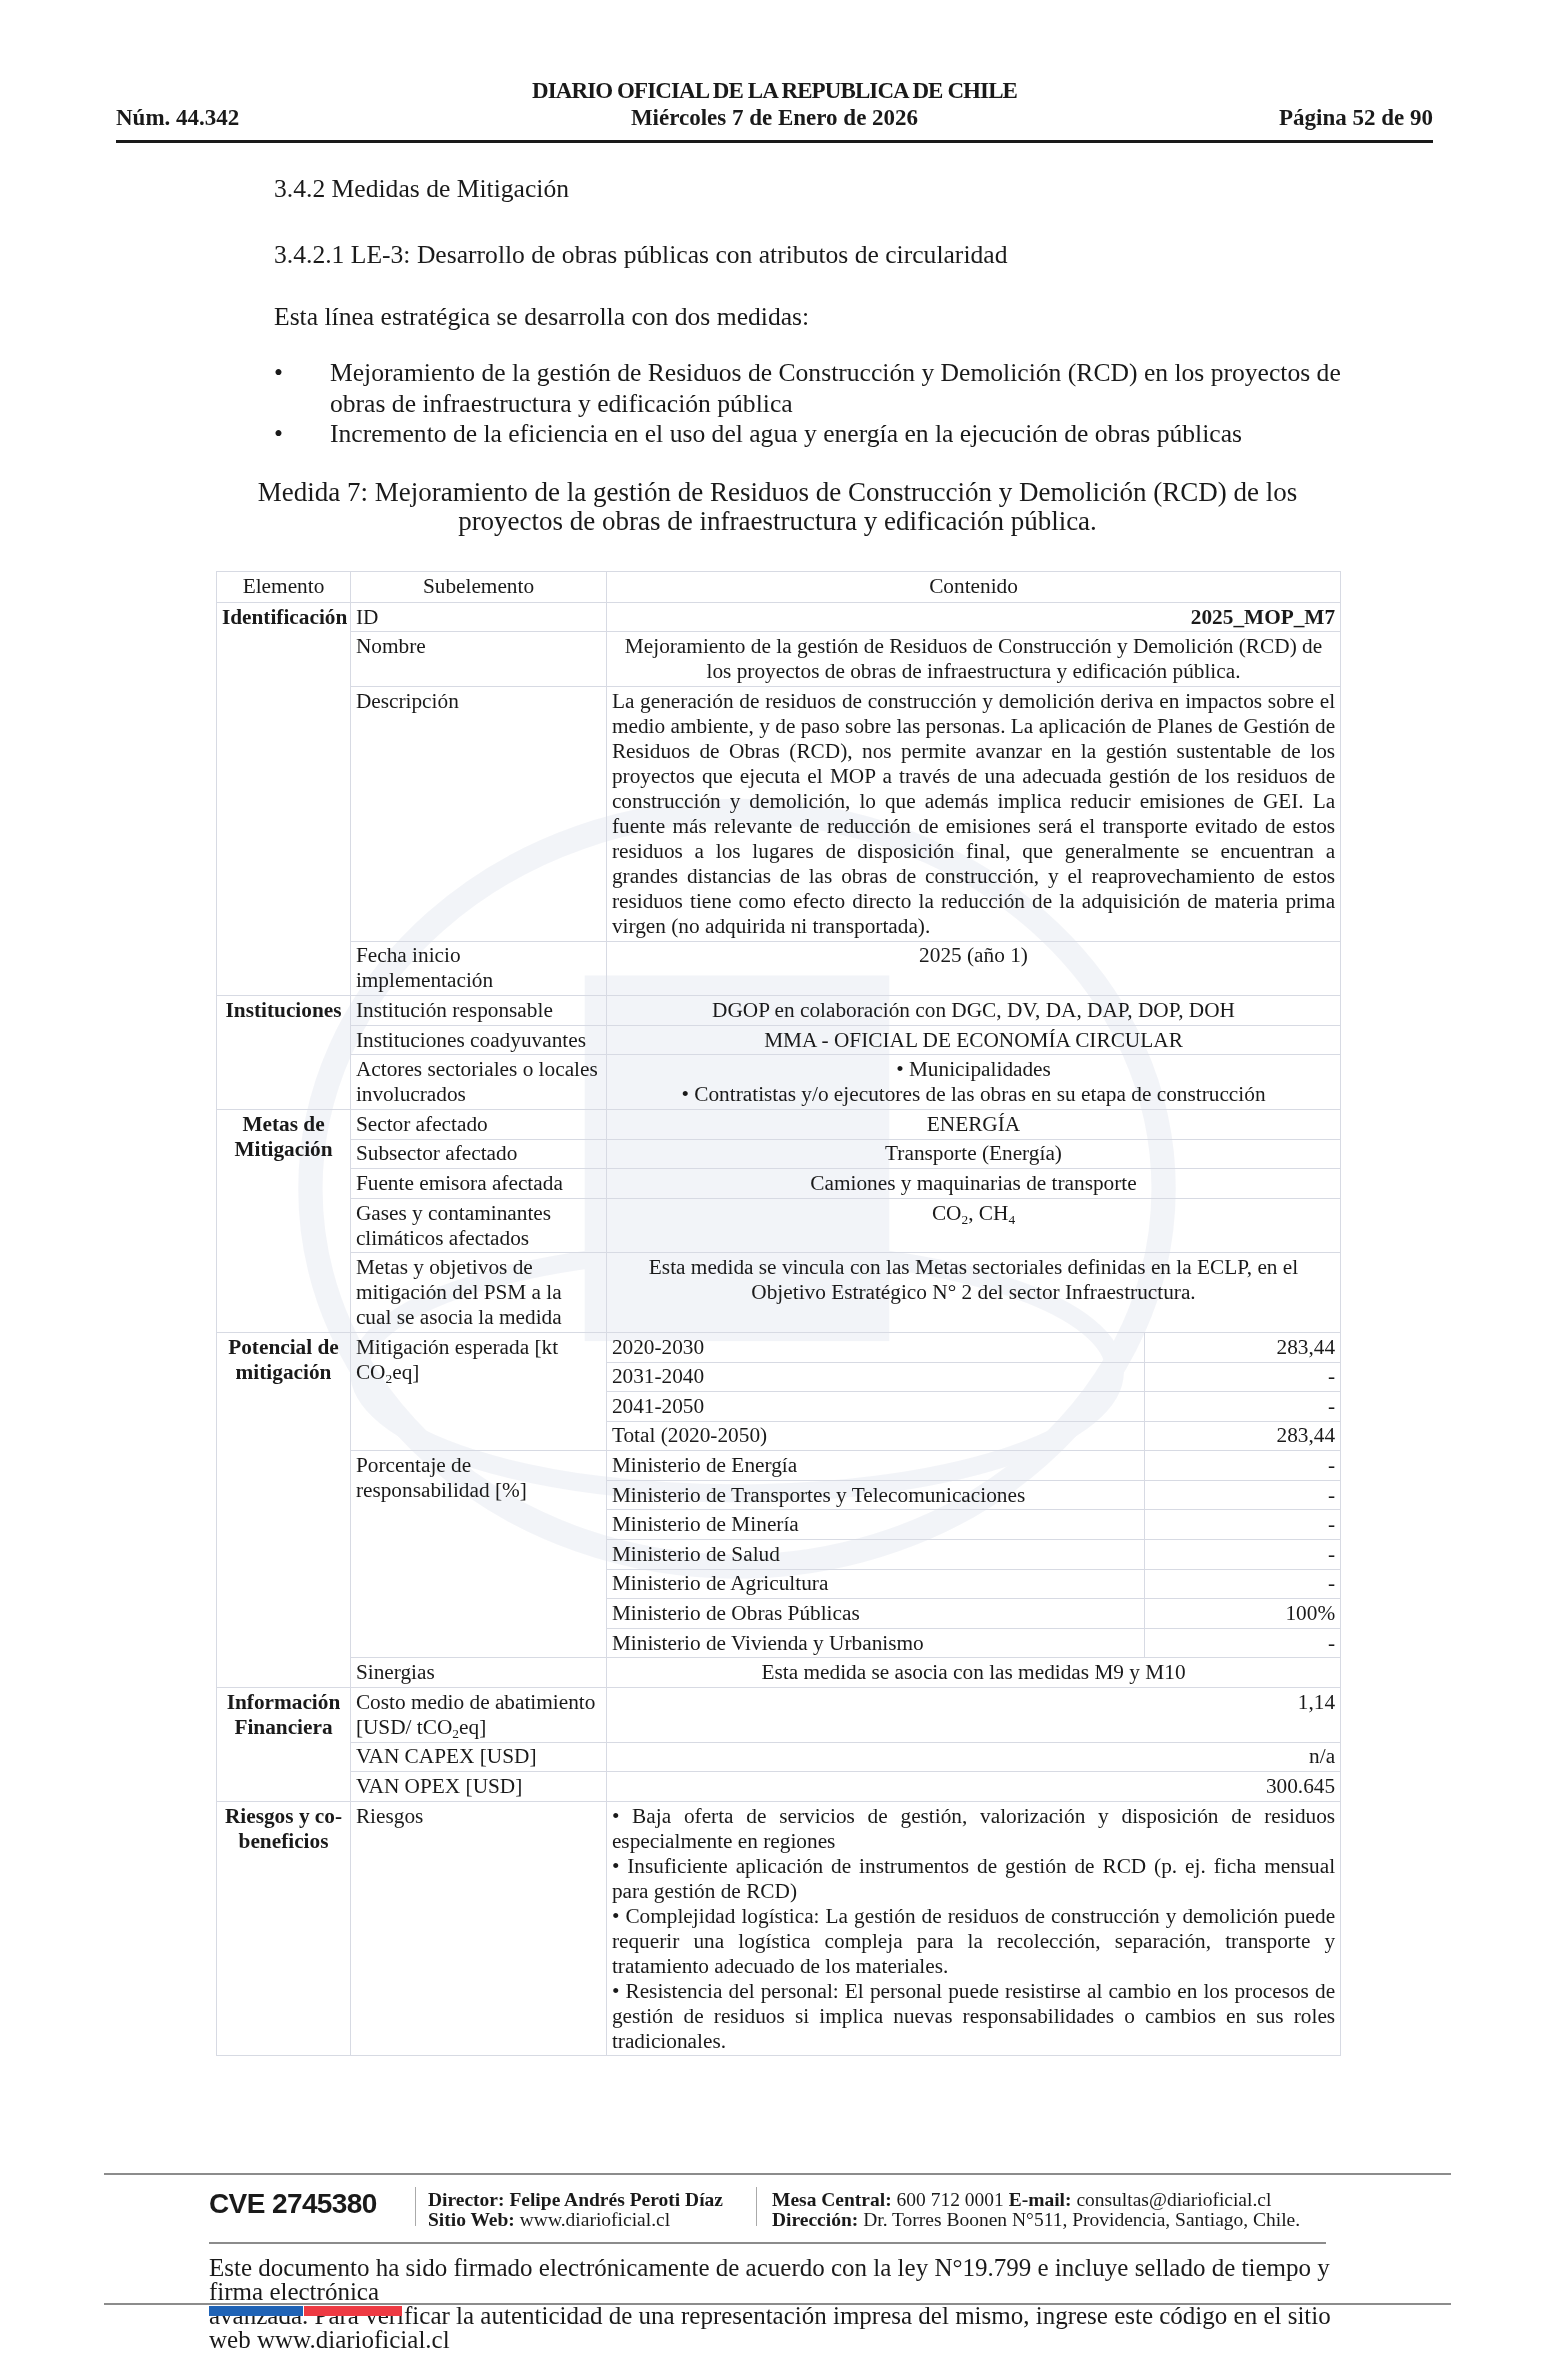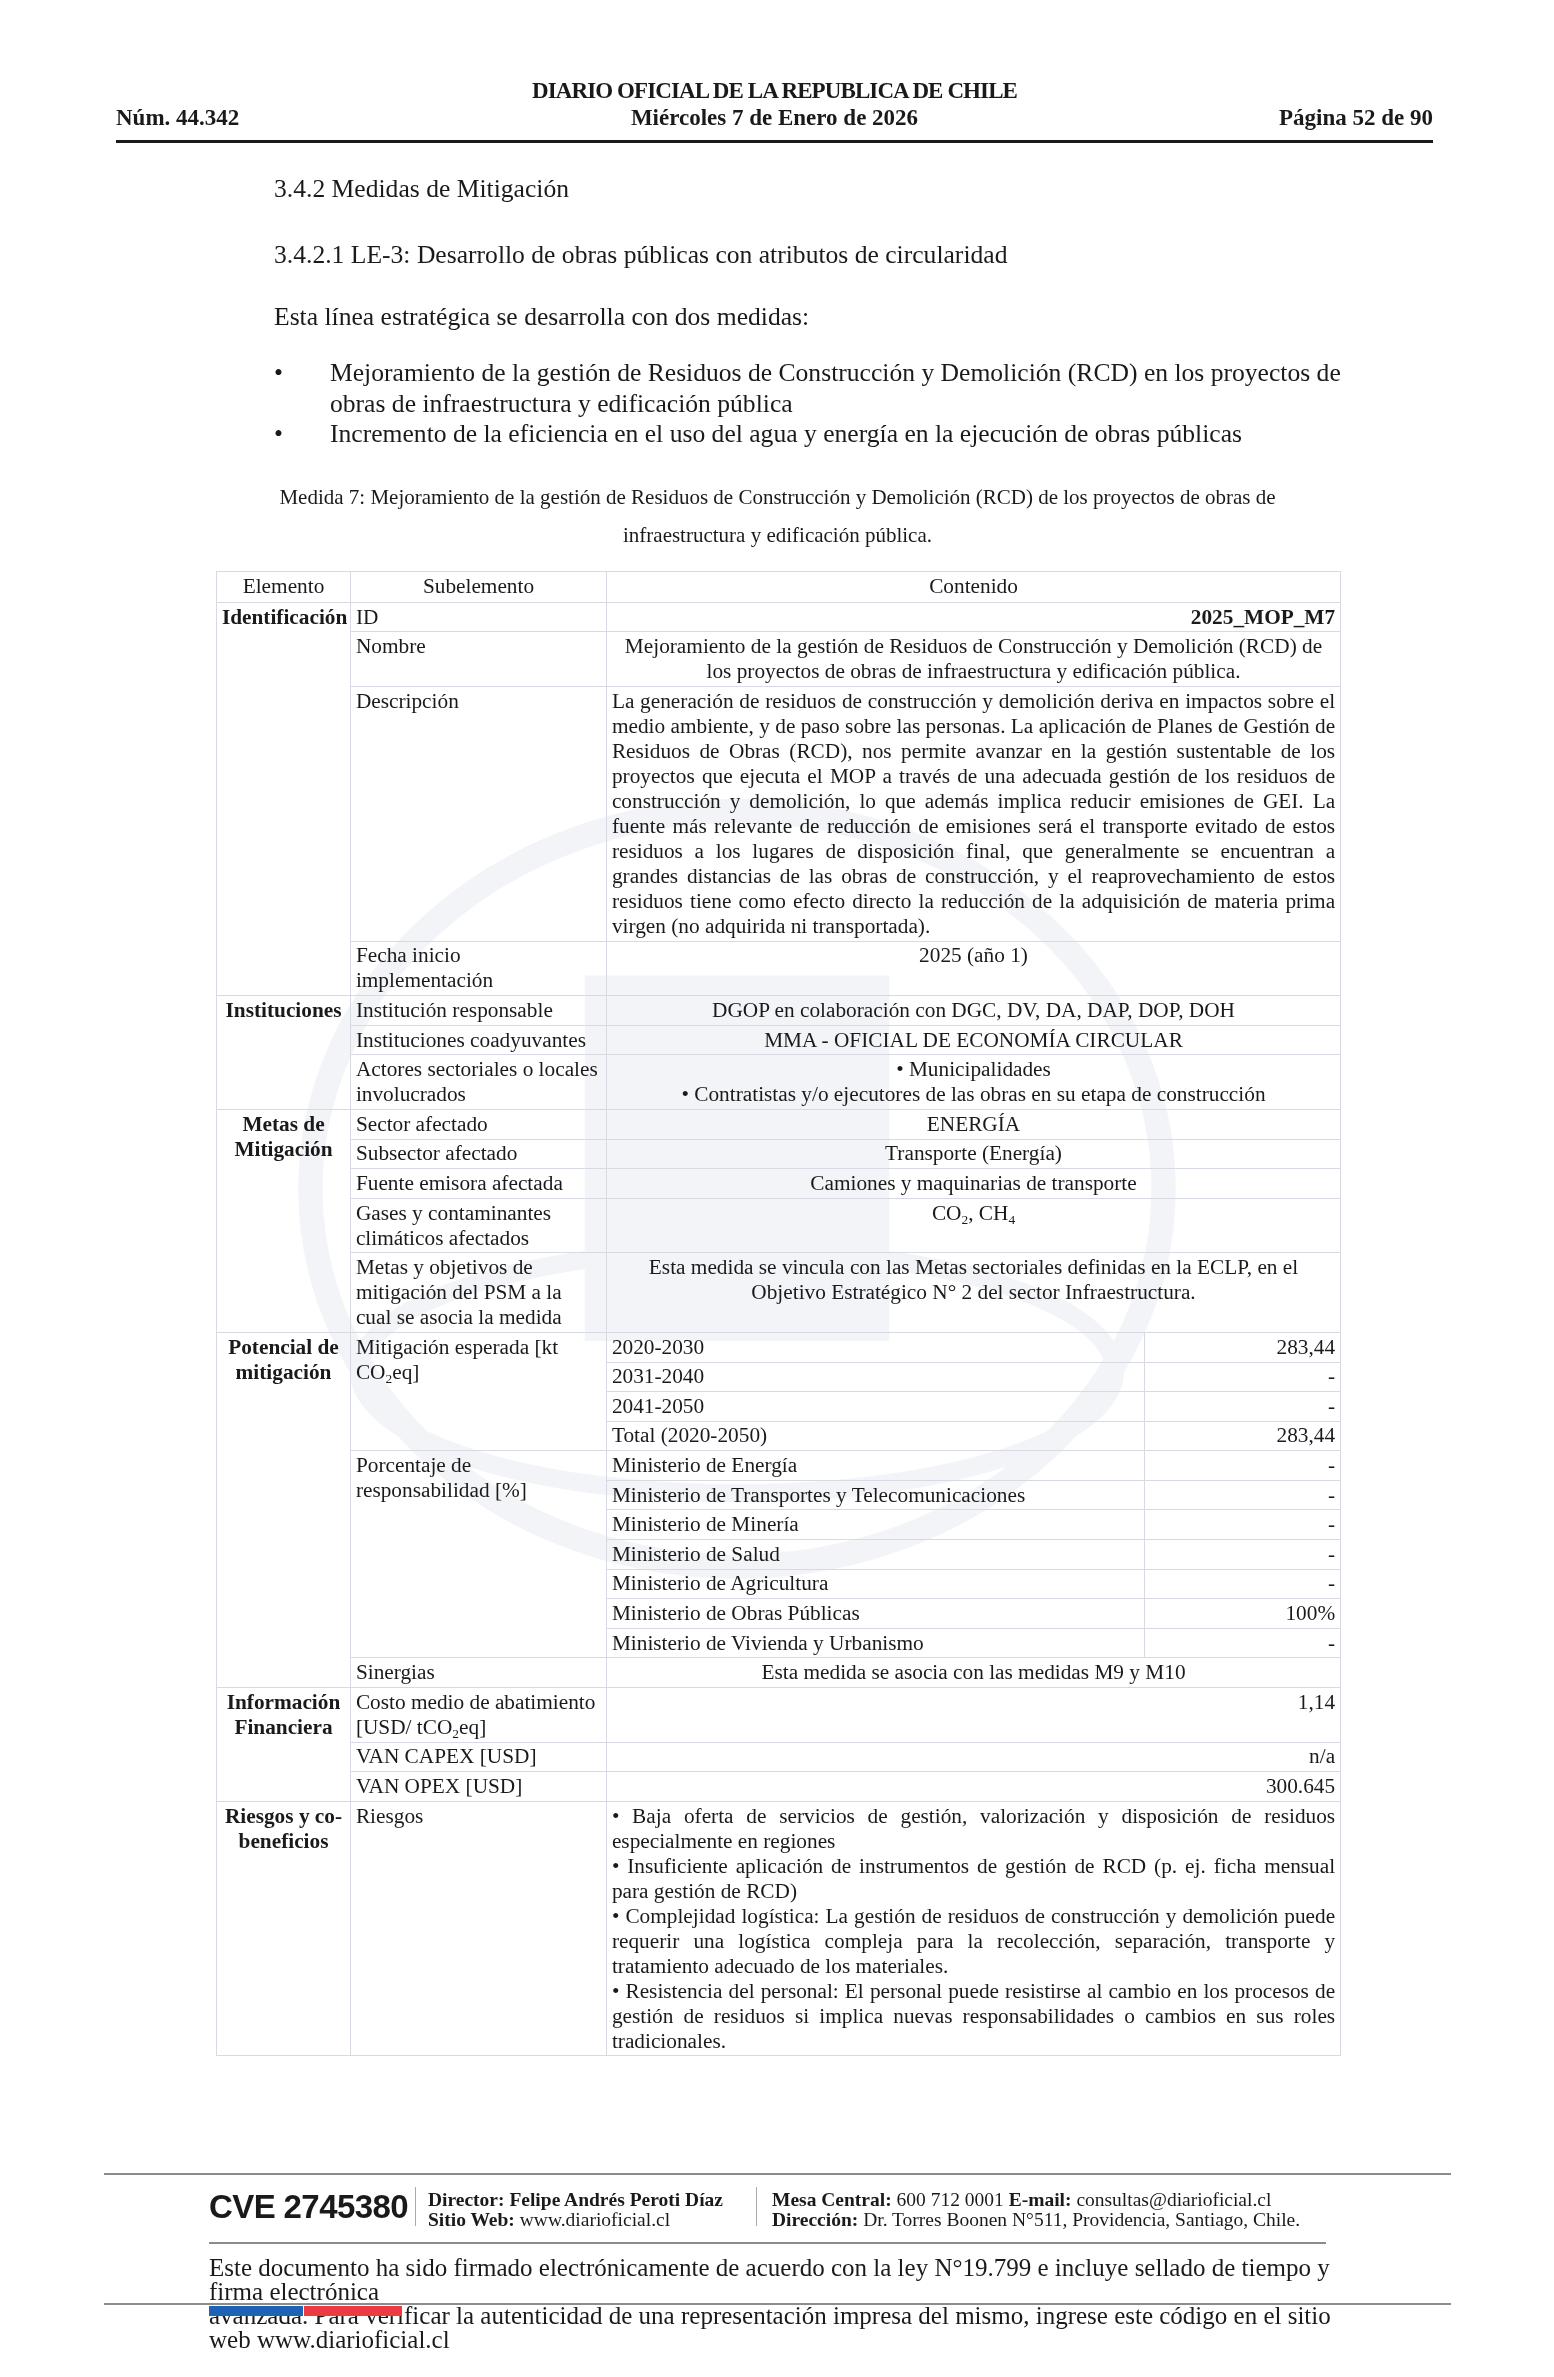--- a/index.html
+++ b/index.html
@@ -13,42 +13,42 @@
   .hdr-num { position: absolute; left: 0; top: 0; }
   .hdr-date { position: absolute; left: 0; right: 0; top: 0; text-align: center; }
   .hdr-page { position: absolute; right: 0; top: 0; }
   .hdr-rule { position: absolute; left: 0; right: 0; top: 62px; height: 3px; background: #1a1a1a; }
 
   .sec-head { position: absolute; left: 274px; font-size: 25.6px; }
   .intro { position: absolute; left: 274px; font-size: 25.6px; }
   .bullets { position: absolute; left: 274px; top: 358px; width: 1067px; font-size: 25.6px; line-height: 30.5px; }
   .bullet { display: flex; }
   .bullet-dot { width: 56px; flex: 0 0 56px; }
-  .caption { position: absolute; left: 226px; top: 478px; width: 1103px; text-align: center; font-size: 21px; line-height: 38px; }
+  .caption { position: absolute; left: 226px; top: 478px; width: 1103px; text-align: center; font-size: 27px; line-height: 29px; }
 
   table.ficha {
     position: absolute; left: 216px; top: 571px; width: 1124px;
     border-collapse: collapse; font-size: 21.3px; line-height: 25px;
     table-layout: fixed;
   }
   table.ficha td, table.ficha th {
     border: 1.8px solid #d7dae3; padding: 1.8px 4.9px 1.8px 4.9px; vertical-align: top;
   }
   table.ficha th { font-weight: normal; text-align: center; padding: 2.4px 4.9px; }
   .c-el { width: 134px; font-weight: bold; text-align: center; }
   .center { text-align: center; }
   .right { text-align: right; }
   .bold { font-weight: bold; text-align: right; }
   .justify { text-align: justify; }
   sub { font-size: 13.4px; vertical-align: -3.7px; line-height: 0; }
 
   .watermark { position: absolute; left: 219px; top: 762px; width: 1036px; height: 884px; pointer-events: none; opacity: 0.05; }
 
   .footer-rule-top { position: absolute; left: 104px; top: 2173px; width: 1347px; height: 2.4px; background: #8c8c8c; }
-  .cve { position: absolute; left: 209px; top: 2188px; font-family: "Liberation Sans", sans-serif; font-weight: bold; font-size: 33px; letter-spacing: -0.6px; }
+  .cve { position: absolute; left: 209px; top: 2188px; font-family: "Liberation Sans", sans-serif; font-weight: bold; font-size: 28px; letter-spacing: -0.6px; }
   .vsep1 { position: absolute; left: 415px; top: 2187px; width: 1.2px; height: 39px; background: #aaaaaa; }
   .vsep2 { position: absolute; left: 756px; top: 2187px; width: 1.2px; height: 39px; background: #aaaaaa; }
   .director { position: absolute; left: 428px; top: 2190px; font-size: 19.5px; line-height: 20px; }
   .contact { position: absolute; left: 772px; top: 2190px; font-size: 19.5px; line-height: 20px; }
   .footer-rule-mid { position: absolute; left: 209px; top: 2242px; width: 1117px; height: 2.4px; background: #8c8c8c; }
   .legal { position: absolute; left: 209px; top: 2256px; width: 1128px; font-size: 25px; line-height: 24px; }
   .footer-rule-bot { position: absolute; left: 104px; top: 2303px; width: 1347px; height: 2.4px; background: #8c8c8c; }
   .flag-blue { position: absolute; left: 209px; top: 2306px; width: 94px; height: 10.4px; background: #1f63b6; }
   .flag-red { position: absolute; left: 304px; top: 2306px; width: 98px; height: 10.4px; background: #ee3a43; }
 </style>

